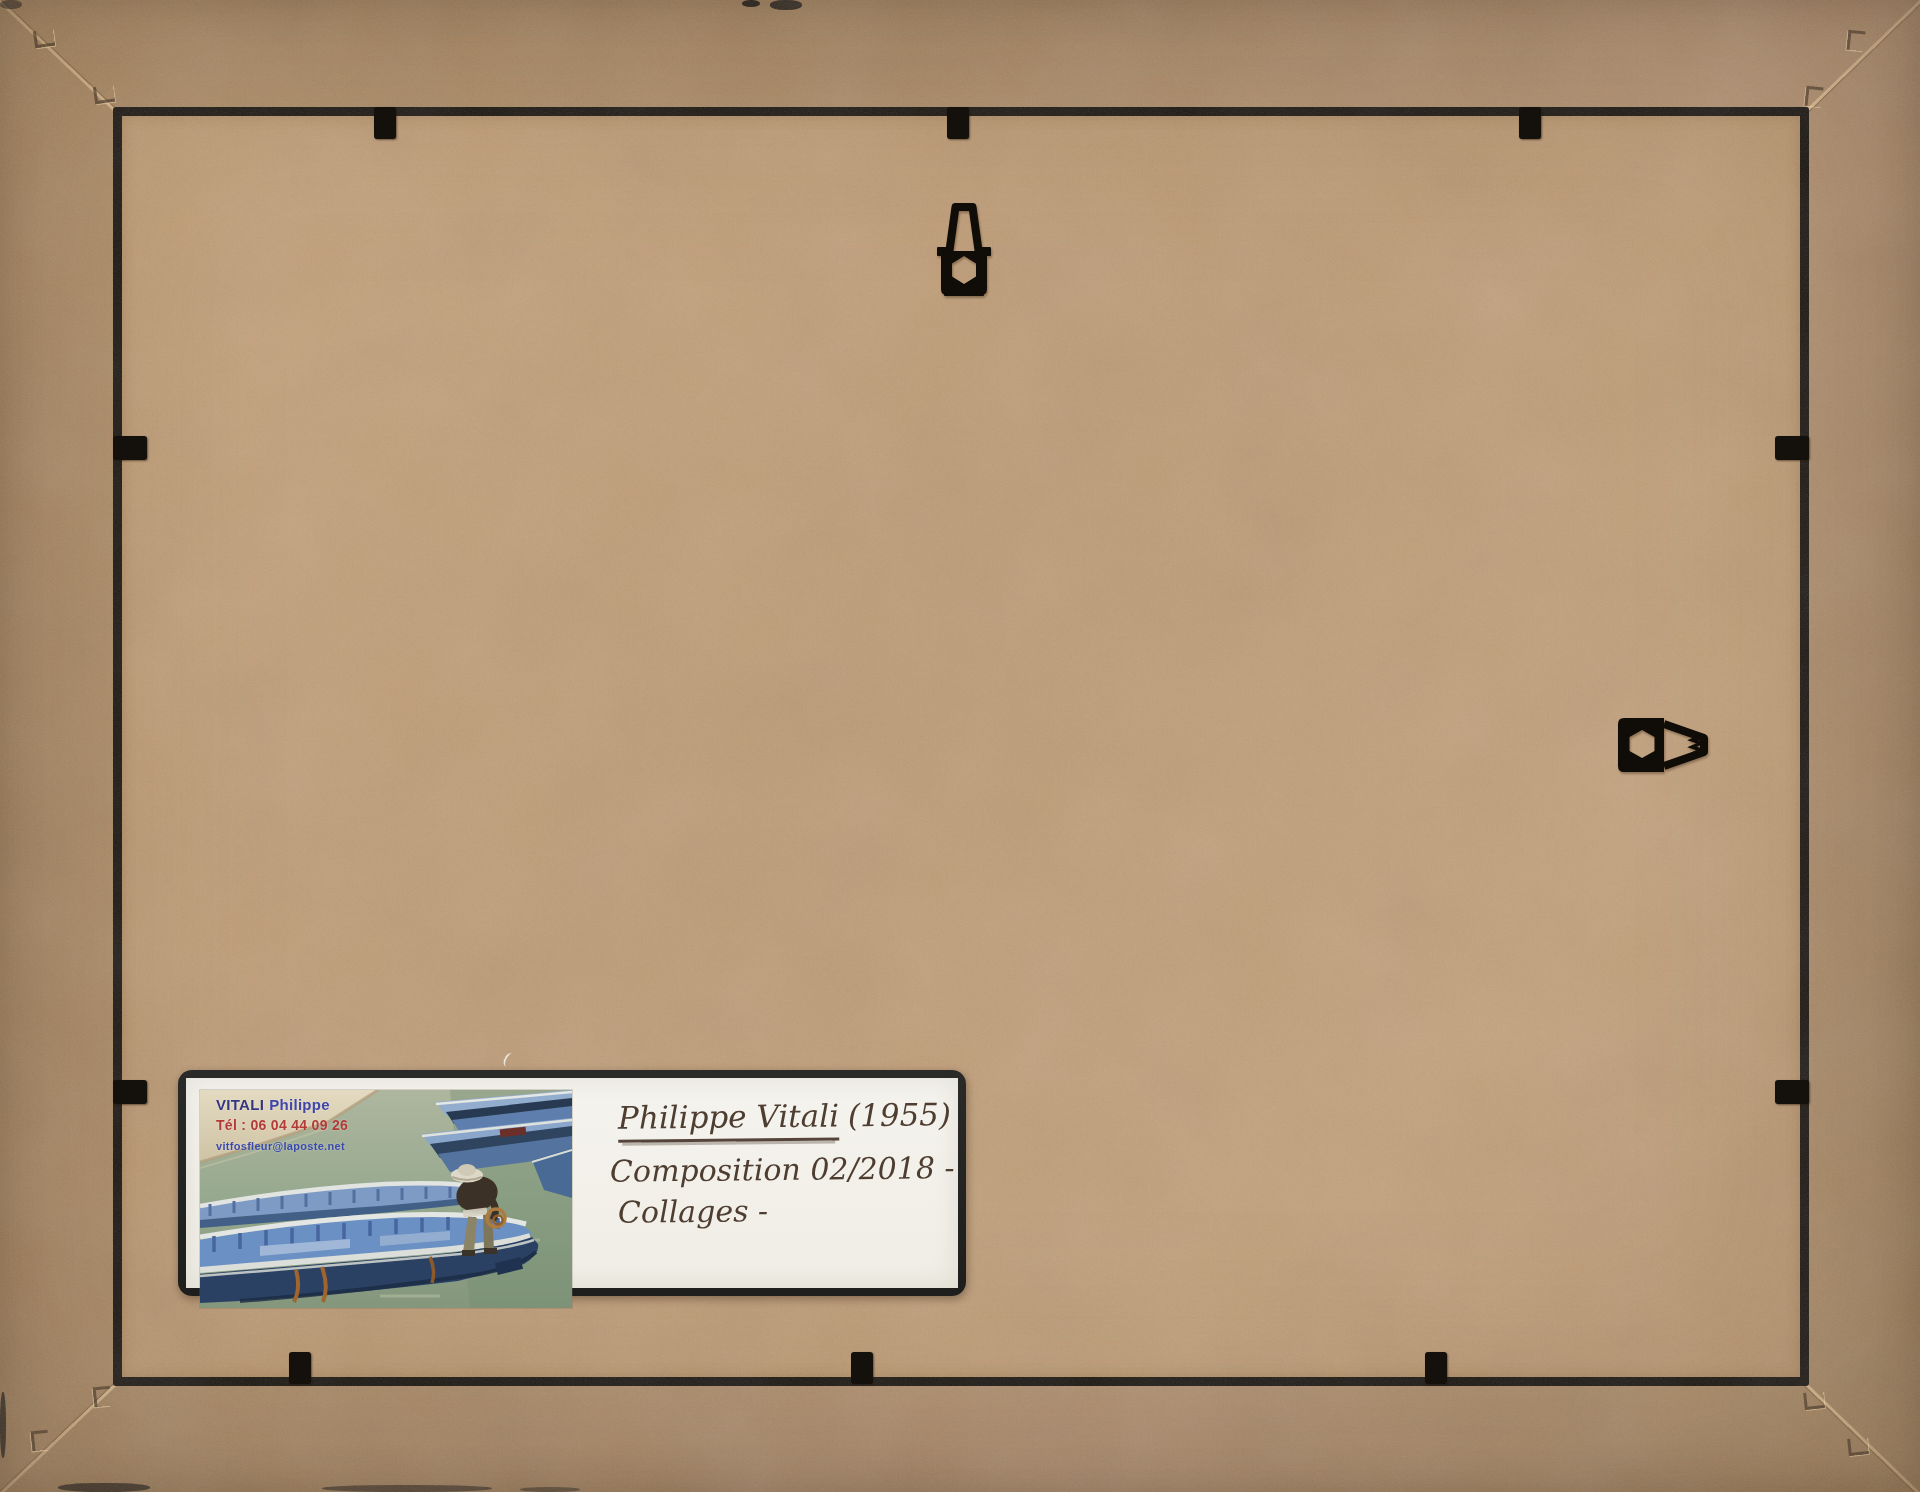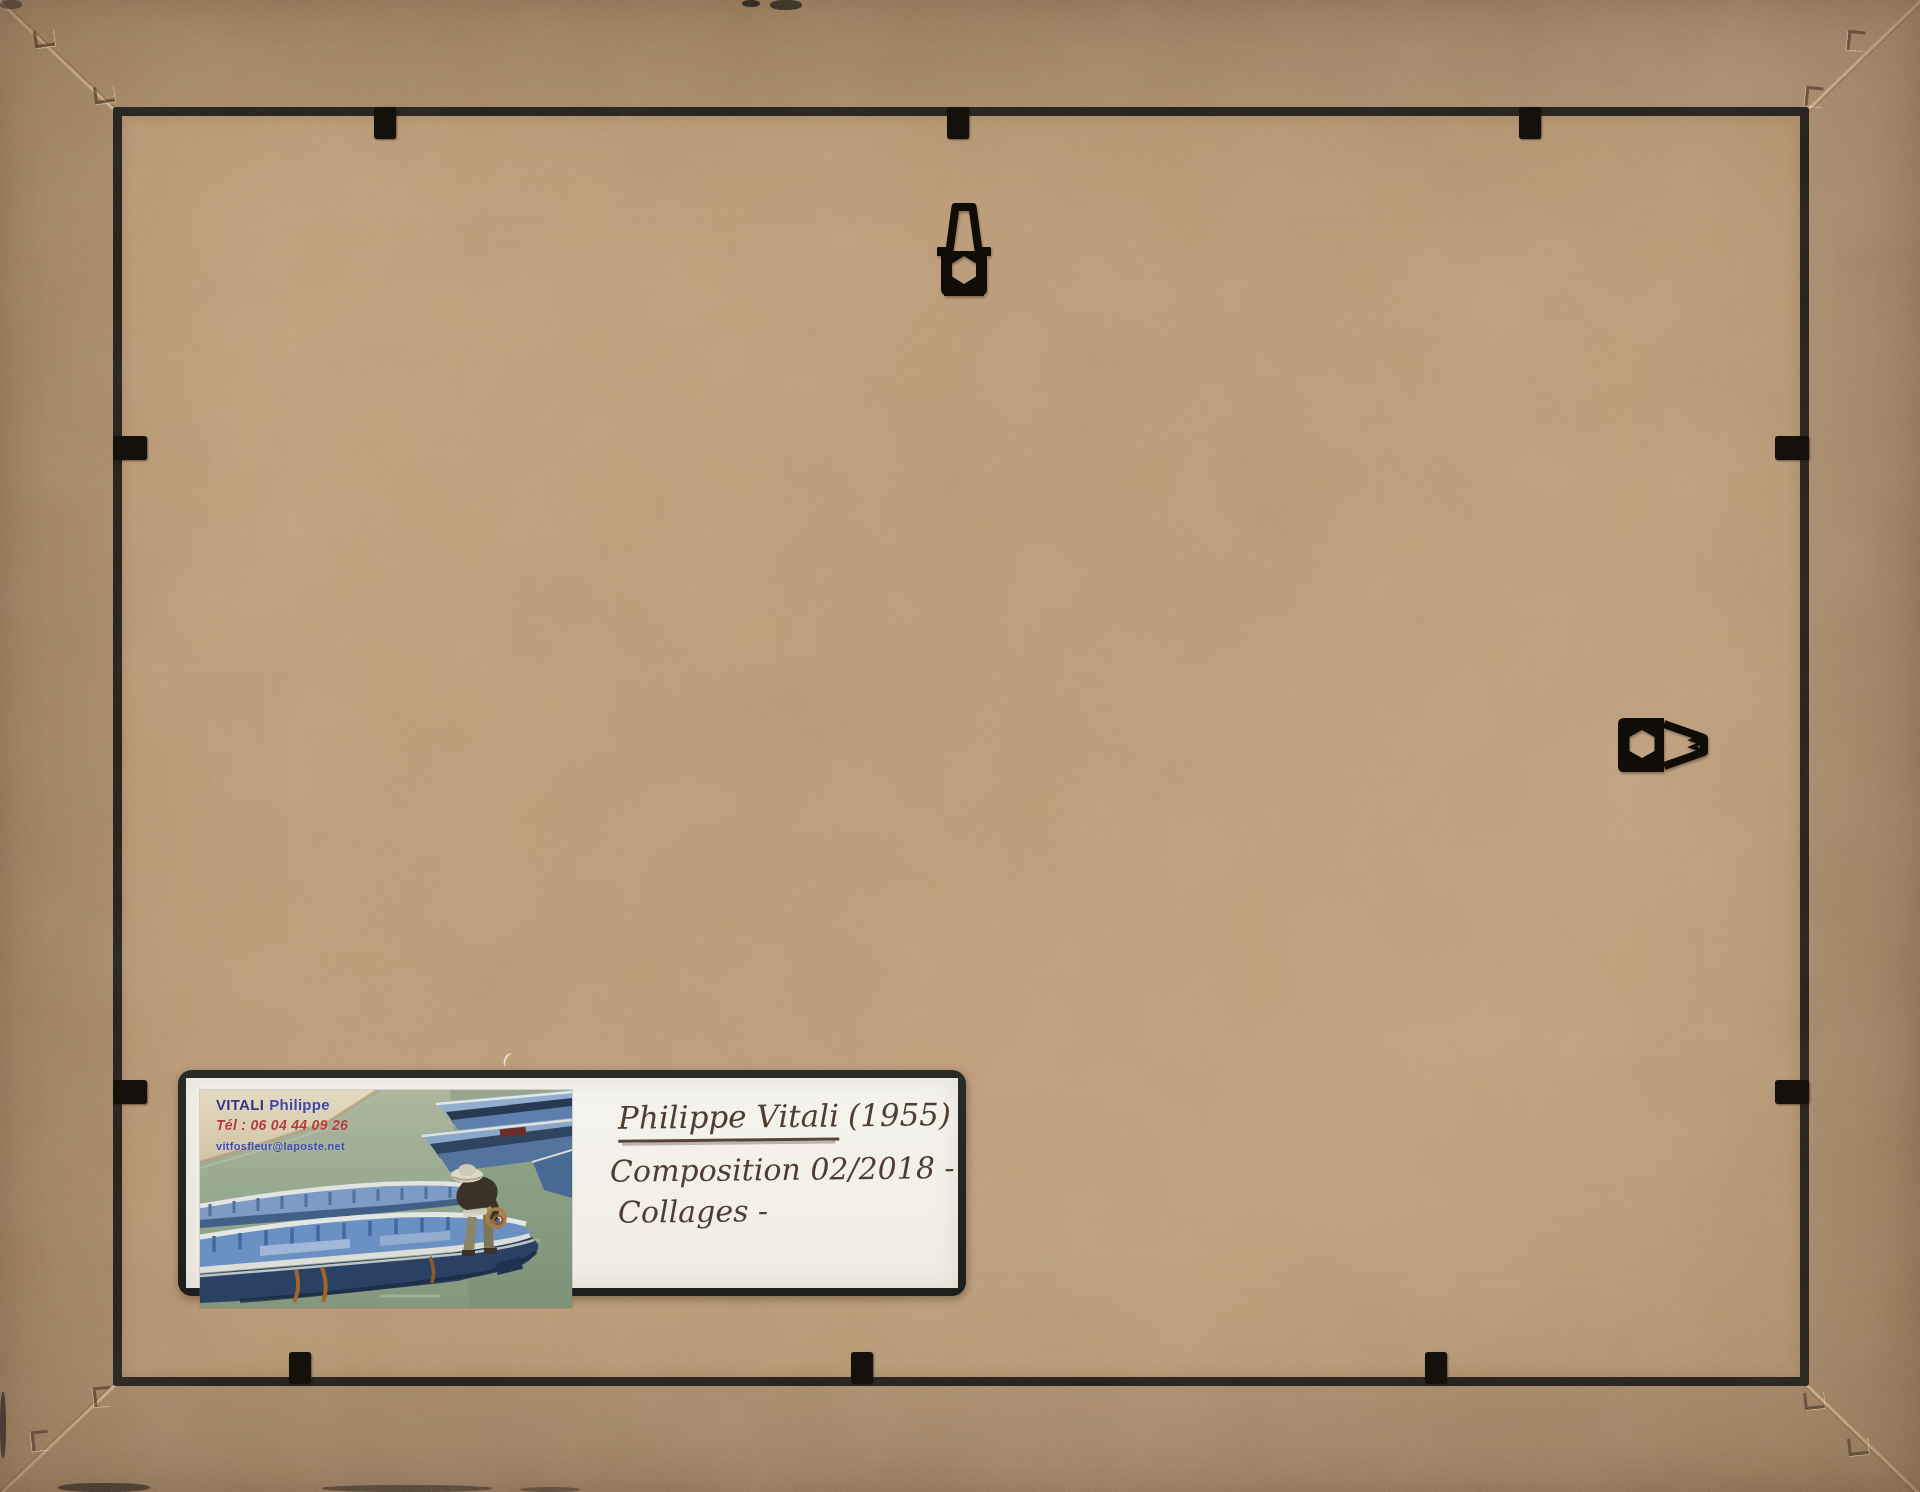--- a/index.html
+++ b/index.html
@@ -45,21 +45,21 @@
   .paper{position:absolute;inset:8px;background:linear-gradient(180deg,#f5f3ee,#efede4);
          box-shadow:inset 0 0 26px rgba(120,110,90,.14);}
   .photo{position:absolute;left:14px;top:12px;width:372px;height:218px;overflow:hidden;
          box-shadow:0 0 0 1px rgba(120,110,90,.25);}
   .photo svg{position:absolute;inset:0;}
   .card-line{position:absolute;font-weight:bold;letter-spacing:.3px;white-space:nowrap;
              text-shadow:0 0 2px rgba(255,255,255,.45);}
   .card-name{left:16px;top:6px;font-size:15px;color:#3d43a4;}
   .card-name .b1{color:#33357f;}
   .card-name .b2{margin-left:5px;color:#4046a8;}
-  .card-phone{left:16px;top:27px;font-size:14px;color:#b23b38;font-style:italic;}
+  .card-phone{left:16px;top:27px;font-size:14px;color:#b23b38;}
   .card-email{left:16px;top:50px;font-size:11px;color:#3a49ac;}
   .hw{position:absolute;font-family:"DejaVu Serif",serif;font-style:italic;
       color:#4e3d31;white-space:nowrap;transform:rotate(-.6deg);}
   .hw1{left:432px;top:20px;font-size:31px;}
   .hw1 .u{border-bottom:3px solid #55443a;padding-bottom:4px;
           box-shadow:0 7px 0 -4px rgba(85,68,58,.35);}
   .hw1 .yr{margin-left:9px;}
   .hw2{left:424px;top:74px;font-size:30px;}
   .hw3{left:432px;top:116px;font-size:30px;}
 </style>

